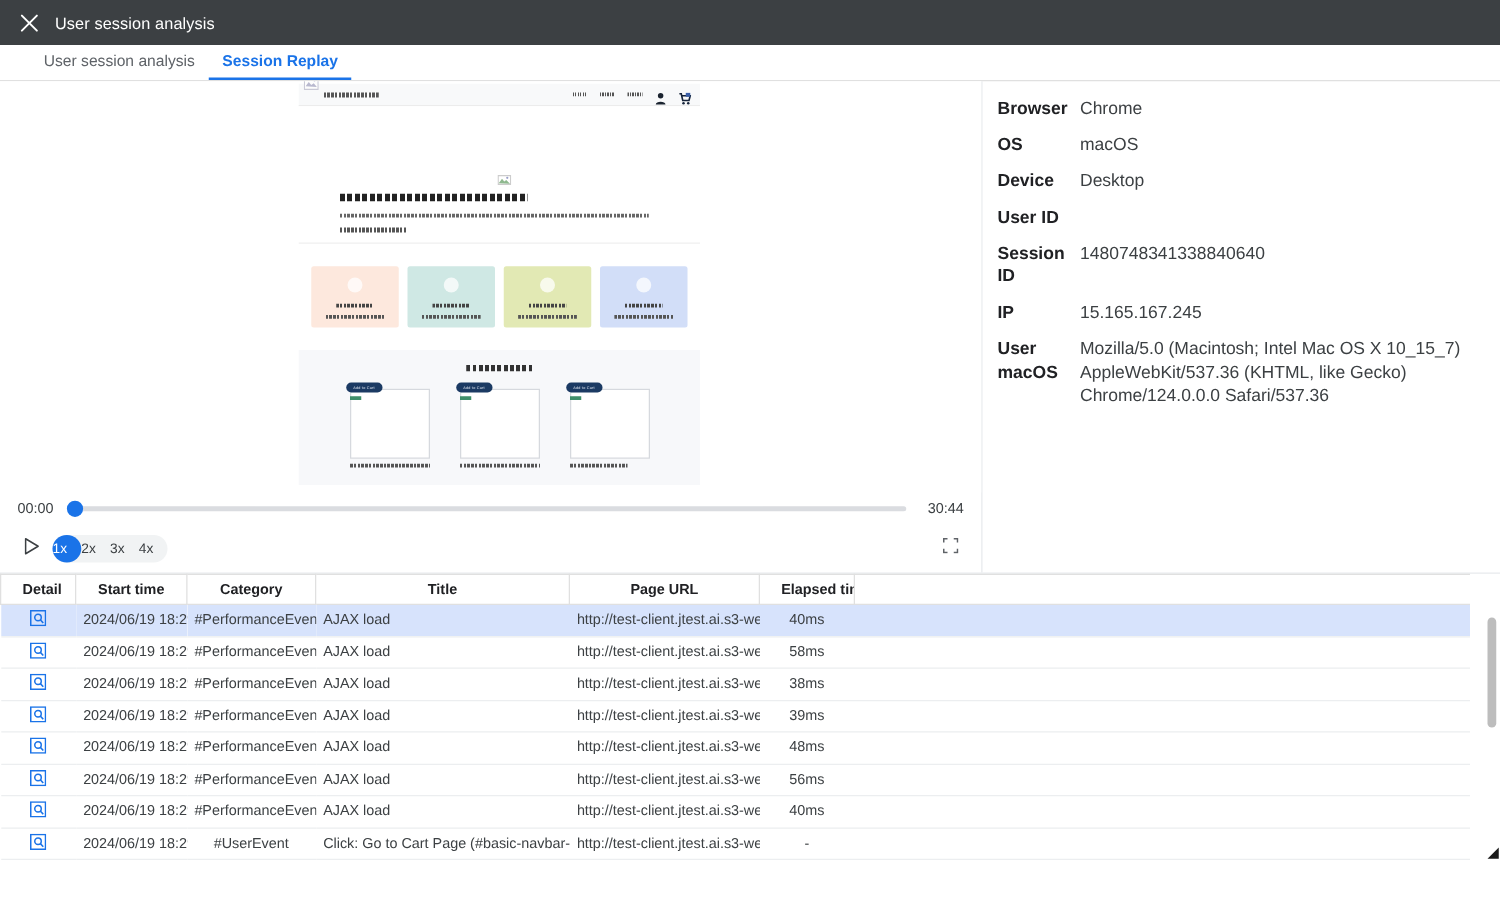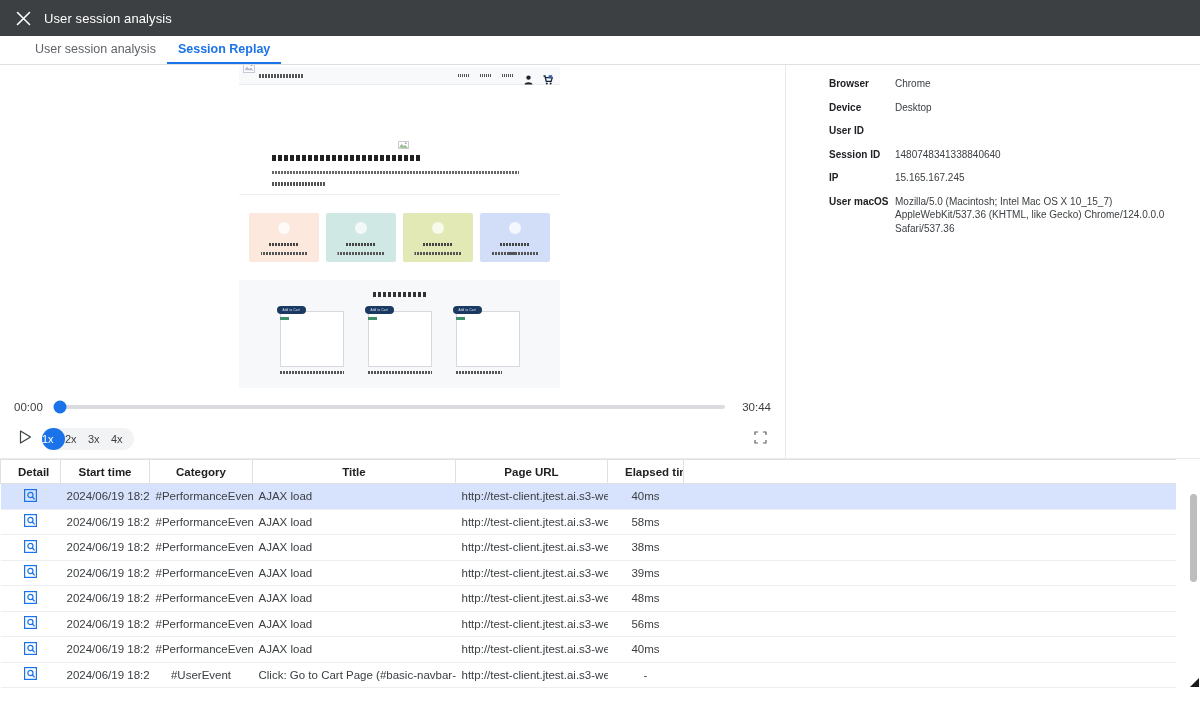--- a/index.html
+++ b/index.html
@@ -285,23 +285,22 @@
   
   .info-title {
     font-size: 12.5px;
     font-weight: 700;
     color: #202124;
     margin-bottom: 11px;
   }
   .info-row {
     display: flex;
     margin-bottom: 10px;
-    font-size: 10px;
+    font-size: 14px;
     line-height: 1.35;
-    margin-left: 31px;
   }
   .info-key {
     width: 66px;
     flex: 0 0 66px;
     font-weight: 700;
     color: #202124;
   }
   .info-val {
     color: #3c4043;
     flex: 1;
@@ -547,20 +546,24 @@
     </div>
   </div>
 
   <div class="info-pane">
 
     <div class="info-row">
       <div class="info-key">Browser</div>
       <div class="info-val">Chrome</div>
     </div>
     <div class="info-row">
+      <div class="info-key">OS</div>
+      <div class="info-val">macOS</div>
+    </div>
+    <div class="info-row">
       <div class="info-key">Device</div>
       <div class="info-val">Desktop</div>
     </div>
     <div class="info-row">
       <div class="info-key">User ID</div>
     </div>
     <div class="info-row">
       <div class="info-key">Session ID</div>
       <div class="info-val">1480748341338840640</div>
     </div>

